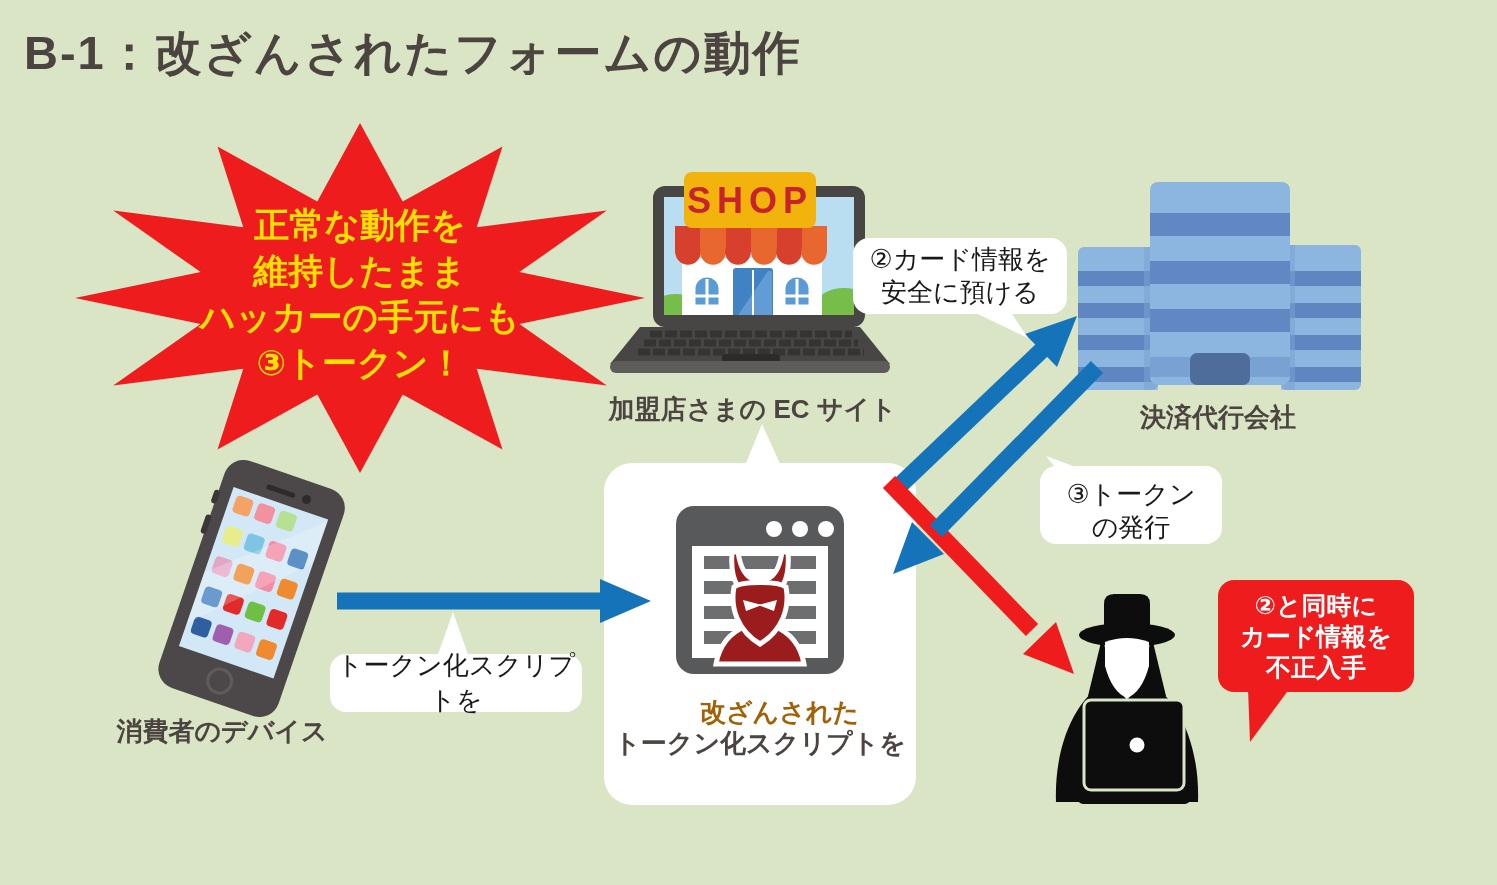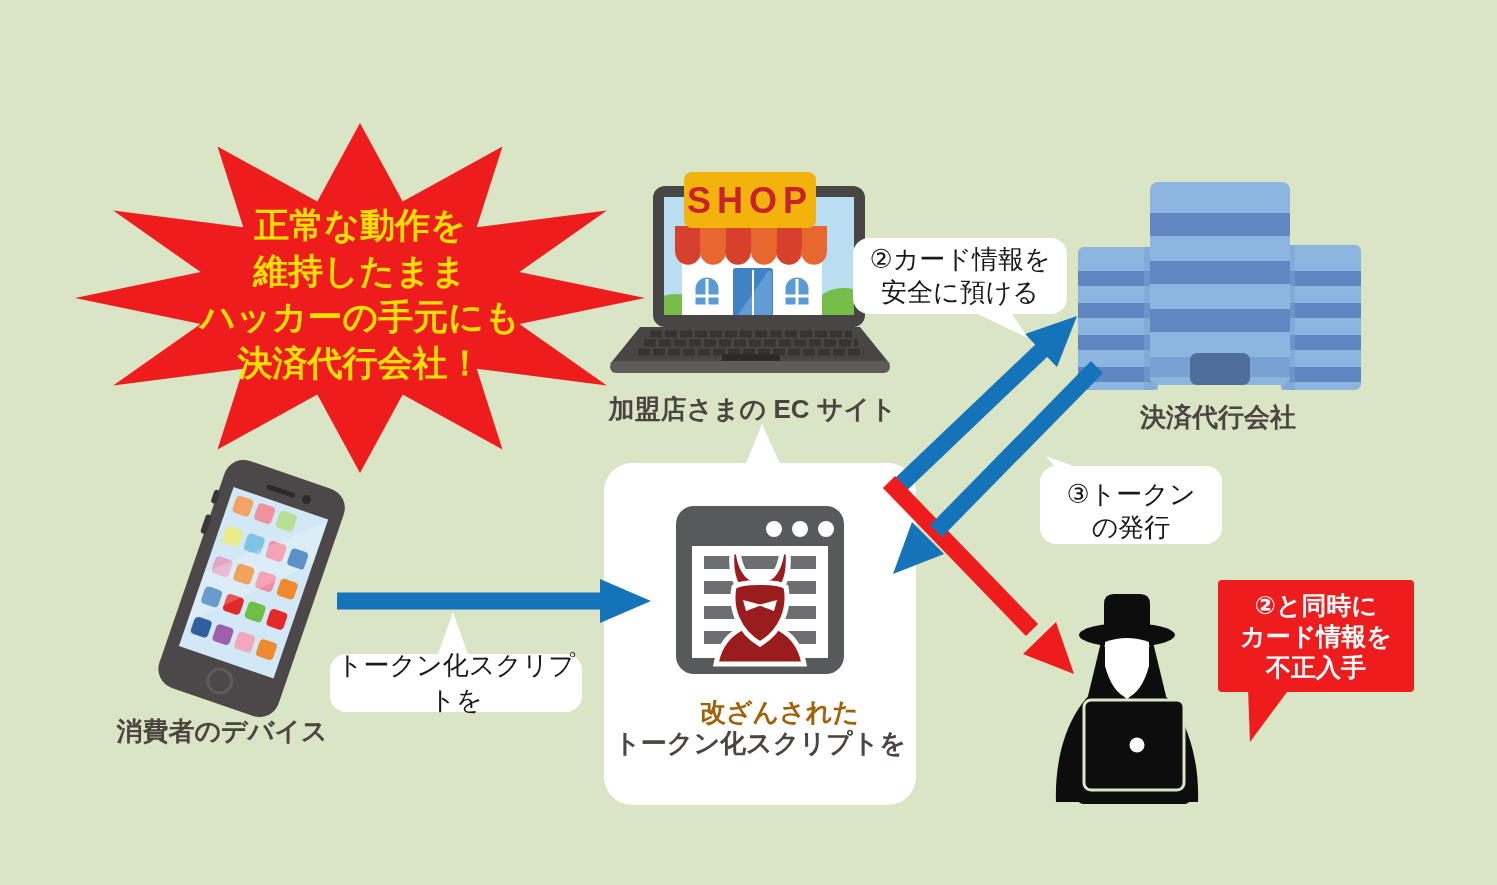--- a/index.html
+++ b/index.html
@@ -46,41 +46,42 @@
     position:absolute; background:#ffffff; border-radius:16px;
     display:flex; flex-direction:column; align-items:center; justify-content:center;
     font-weight:400; color:#191919; text-align:center; z-index:46;
   }
   #bubble-step1{left:330px; top:654px; width:252px; height:58px; font-size:26px;}
   #bubble-step2{left:853px; top:238px; width:214px; height:76px; font-size:26px; line-height:33px;}
   #bubble-step3{left:1040px; top:466px; width:182px; height:78px; font-size:26px; line-height:33px;justify-content:flex-end;}
   #bubble-steal{
     left:1218px; top:580px; width:196px; height:112px;
     background:#ee1c1c; color:#ffffff; font-size:25px; line-height:31px;
-    border-radius:4px; font-weight:800;
+    border-radius:16px; font-weight:800;
   }
 </style>
 </head>
 <body>
 
 <div id="canvas">
 
+  <div id="title" class="abs">B-1：改ざんされたフォームの動作</div>
 
   <svg id="starburst-svg" class="abs" width="580" height="366" viewBox="0 0 580 366">
     <polygon fill="#ee1c1c" points="
       575,183 449.4,208.9 536.8,270.5 406.7,253.7 432.5,334.5 332.7,279.6
       290,358 247.3,279.6 147.5,334.5 173.3,253.7 43.2,270.5 130.6,208.9
       5,183 130.6,157.1 43.2,95.5 173.3,112.3 147.5,31.5 247.3,86.4
       290,8 332.7,86.4 432.5,31.5 406.7,112.3 536.8,95.5 449.4,157.1"></polygon>
   </svg>
   <div id="starburst-text" class="abs">
     <div>正常な動作を</div>
     <div>維持したまま</div>
     <div>ハッカーの手元にも</div>
-    <div>決済代行会社！</div>
+    <div>③トークン！</div>
   </div>
 
   <svg id="ec-svg" class="abs" width="300" height="230" viewBox="0 0 300 230">
     <defs>
         <clipPath id="ecScreenClip">
           <rect x="66" y="39" width="190" height="118"></rect>
         </clipPath>
       </defs>
     <rect x="55" y="28" width="212" height="141" rx="12" fill="#474645"></rect>
     <rect x="66" y="39" width="190" height="118" fill="#b9ddf1"></rect>

